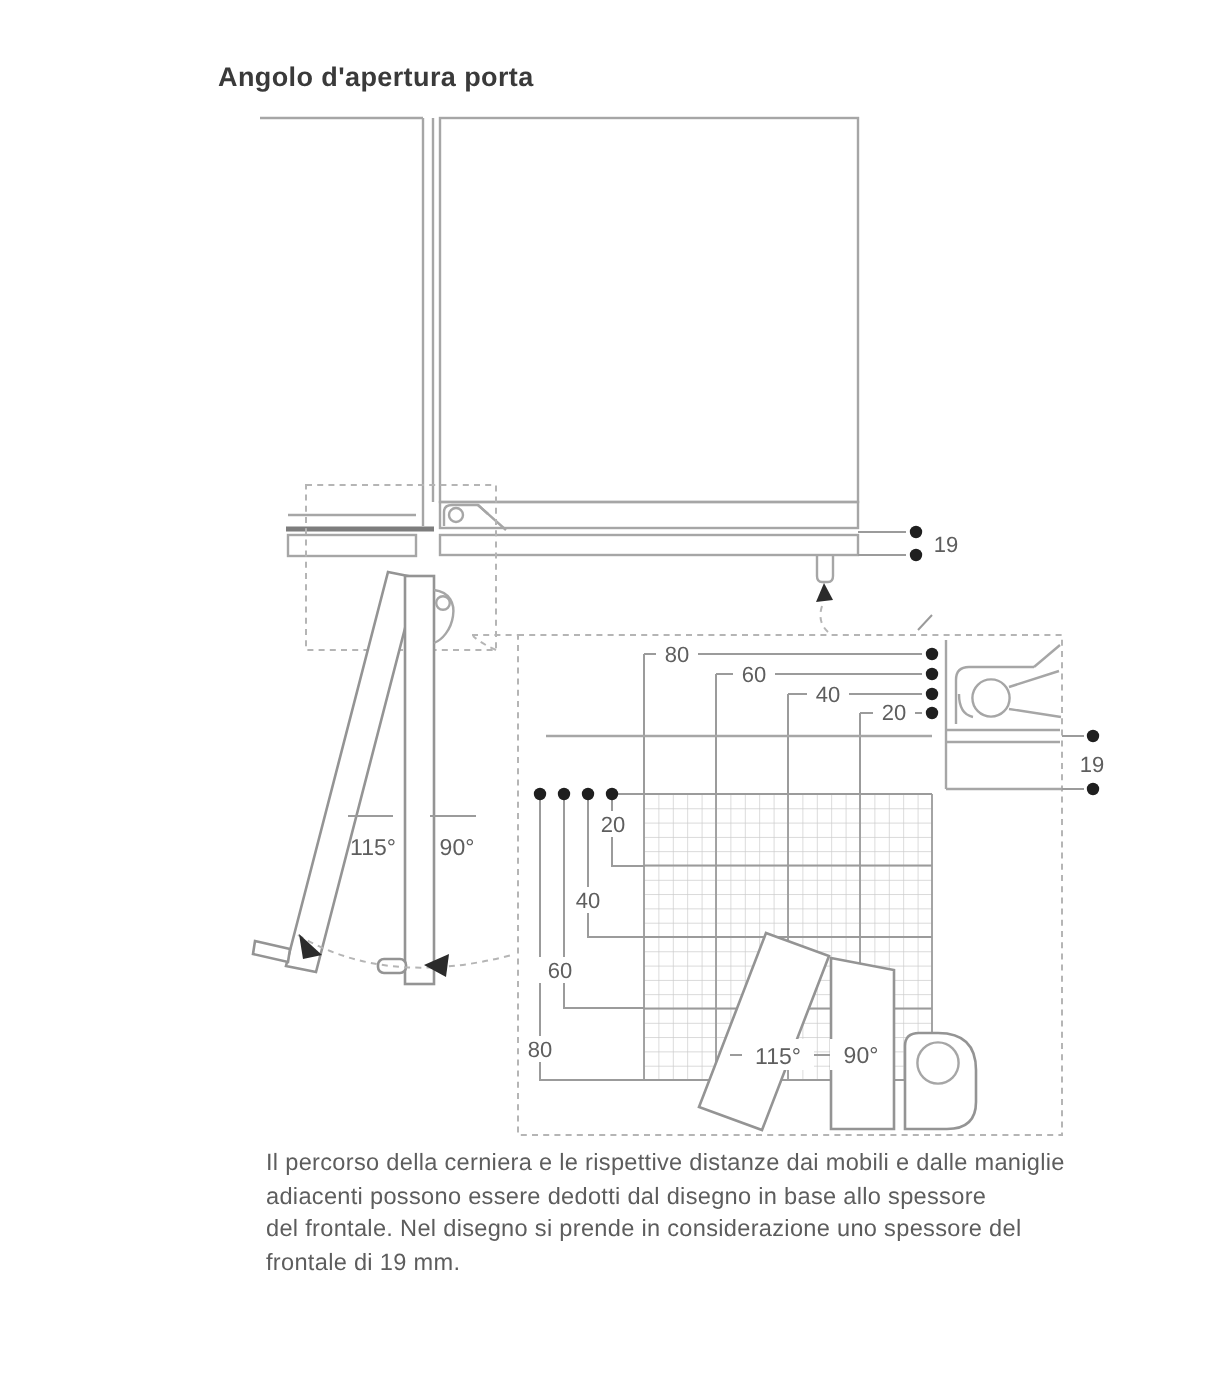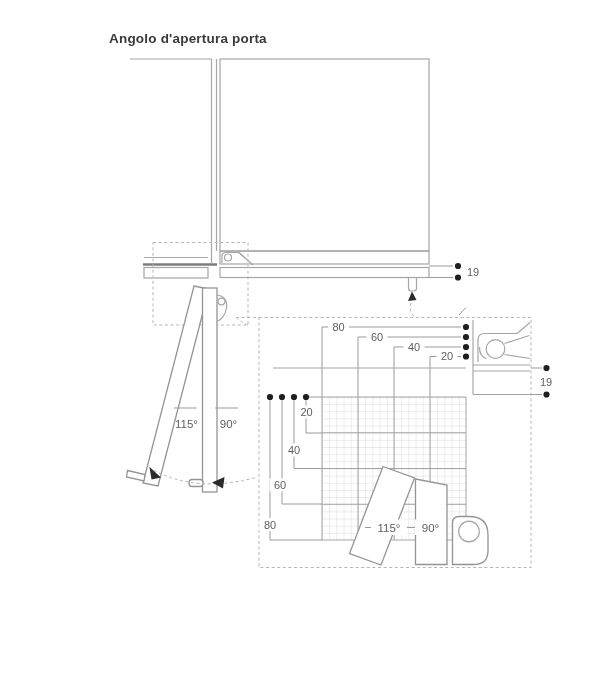--- a/index.html
+++ b/index.html
@@ -165,14 +165,18 @@
       <circle class="dot" cx="466" cy="356.5" r="3.1"></circle>
       <circle class="dot" cx="270" cy="397" r="3.1"></circle>
       <circle class="dot" cx="282" cy="397" r="3.1"></circle>
       <circle class="dot" cx="294" cy="397" r="3.1"></circle>
       <circle class="dot" cx="306" cy="397" r="3.1"></circle>
       <circle class="dot" cx="546.5" cy="368" r="3.1"></circle>
       <circle class="dot" cx="546.5" cy="394.5" r="3.1"></circle>
     </g>
   </svg>
 
+  <div class="caption">Il percorso della cerniera e le rispettive distanze dai mobili e dalle maniglie
+adiacenti possono essere dedotti dal disegno in base allo spessore
+del frontale. Nel disegno si prende in considerazione uno spessore del
+frontale di 19 mm.</div>
 
 </div>
 
 </body></html>

